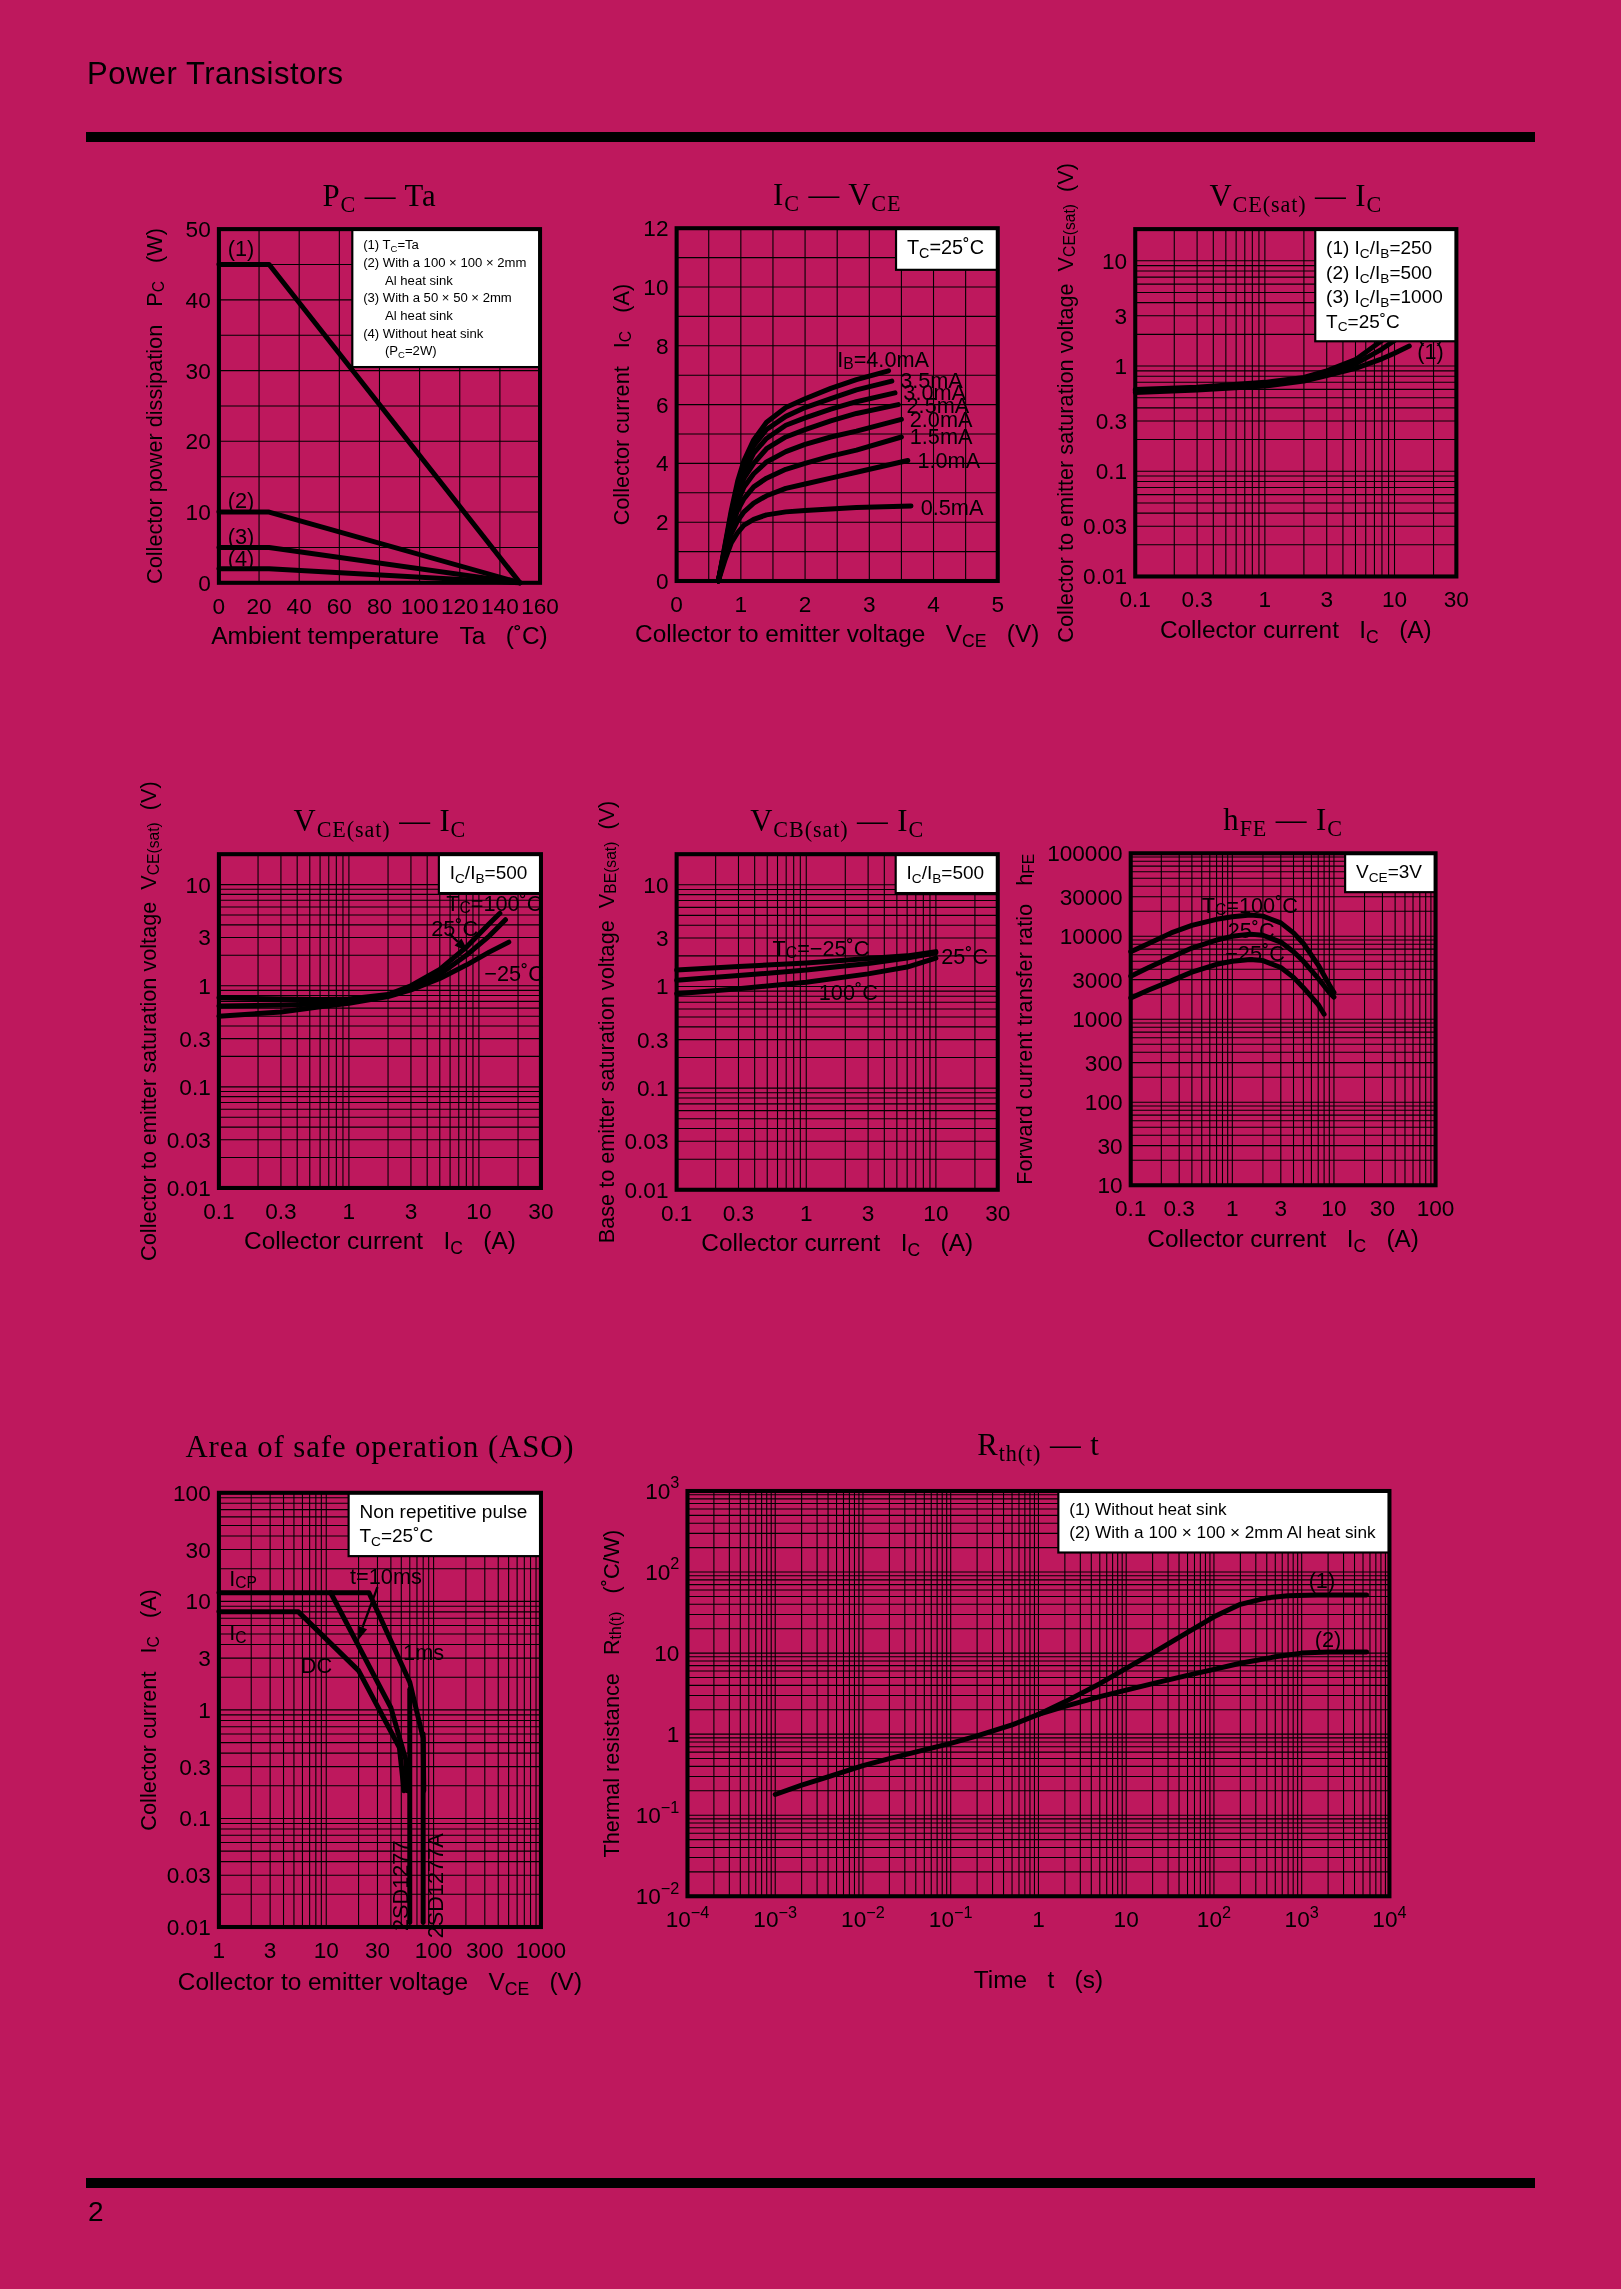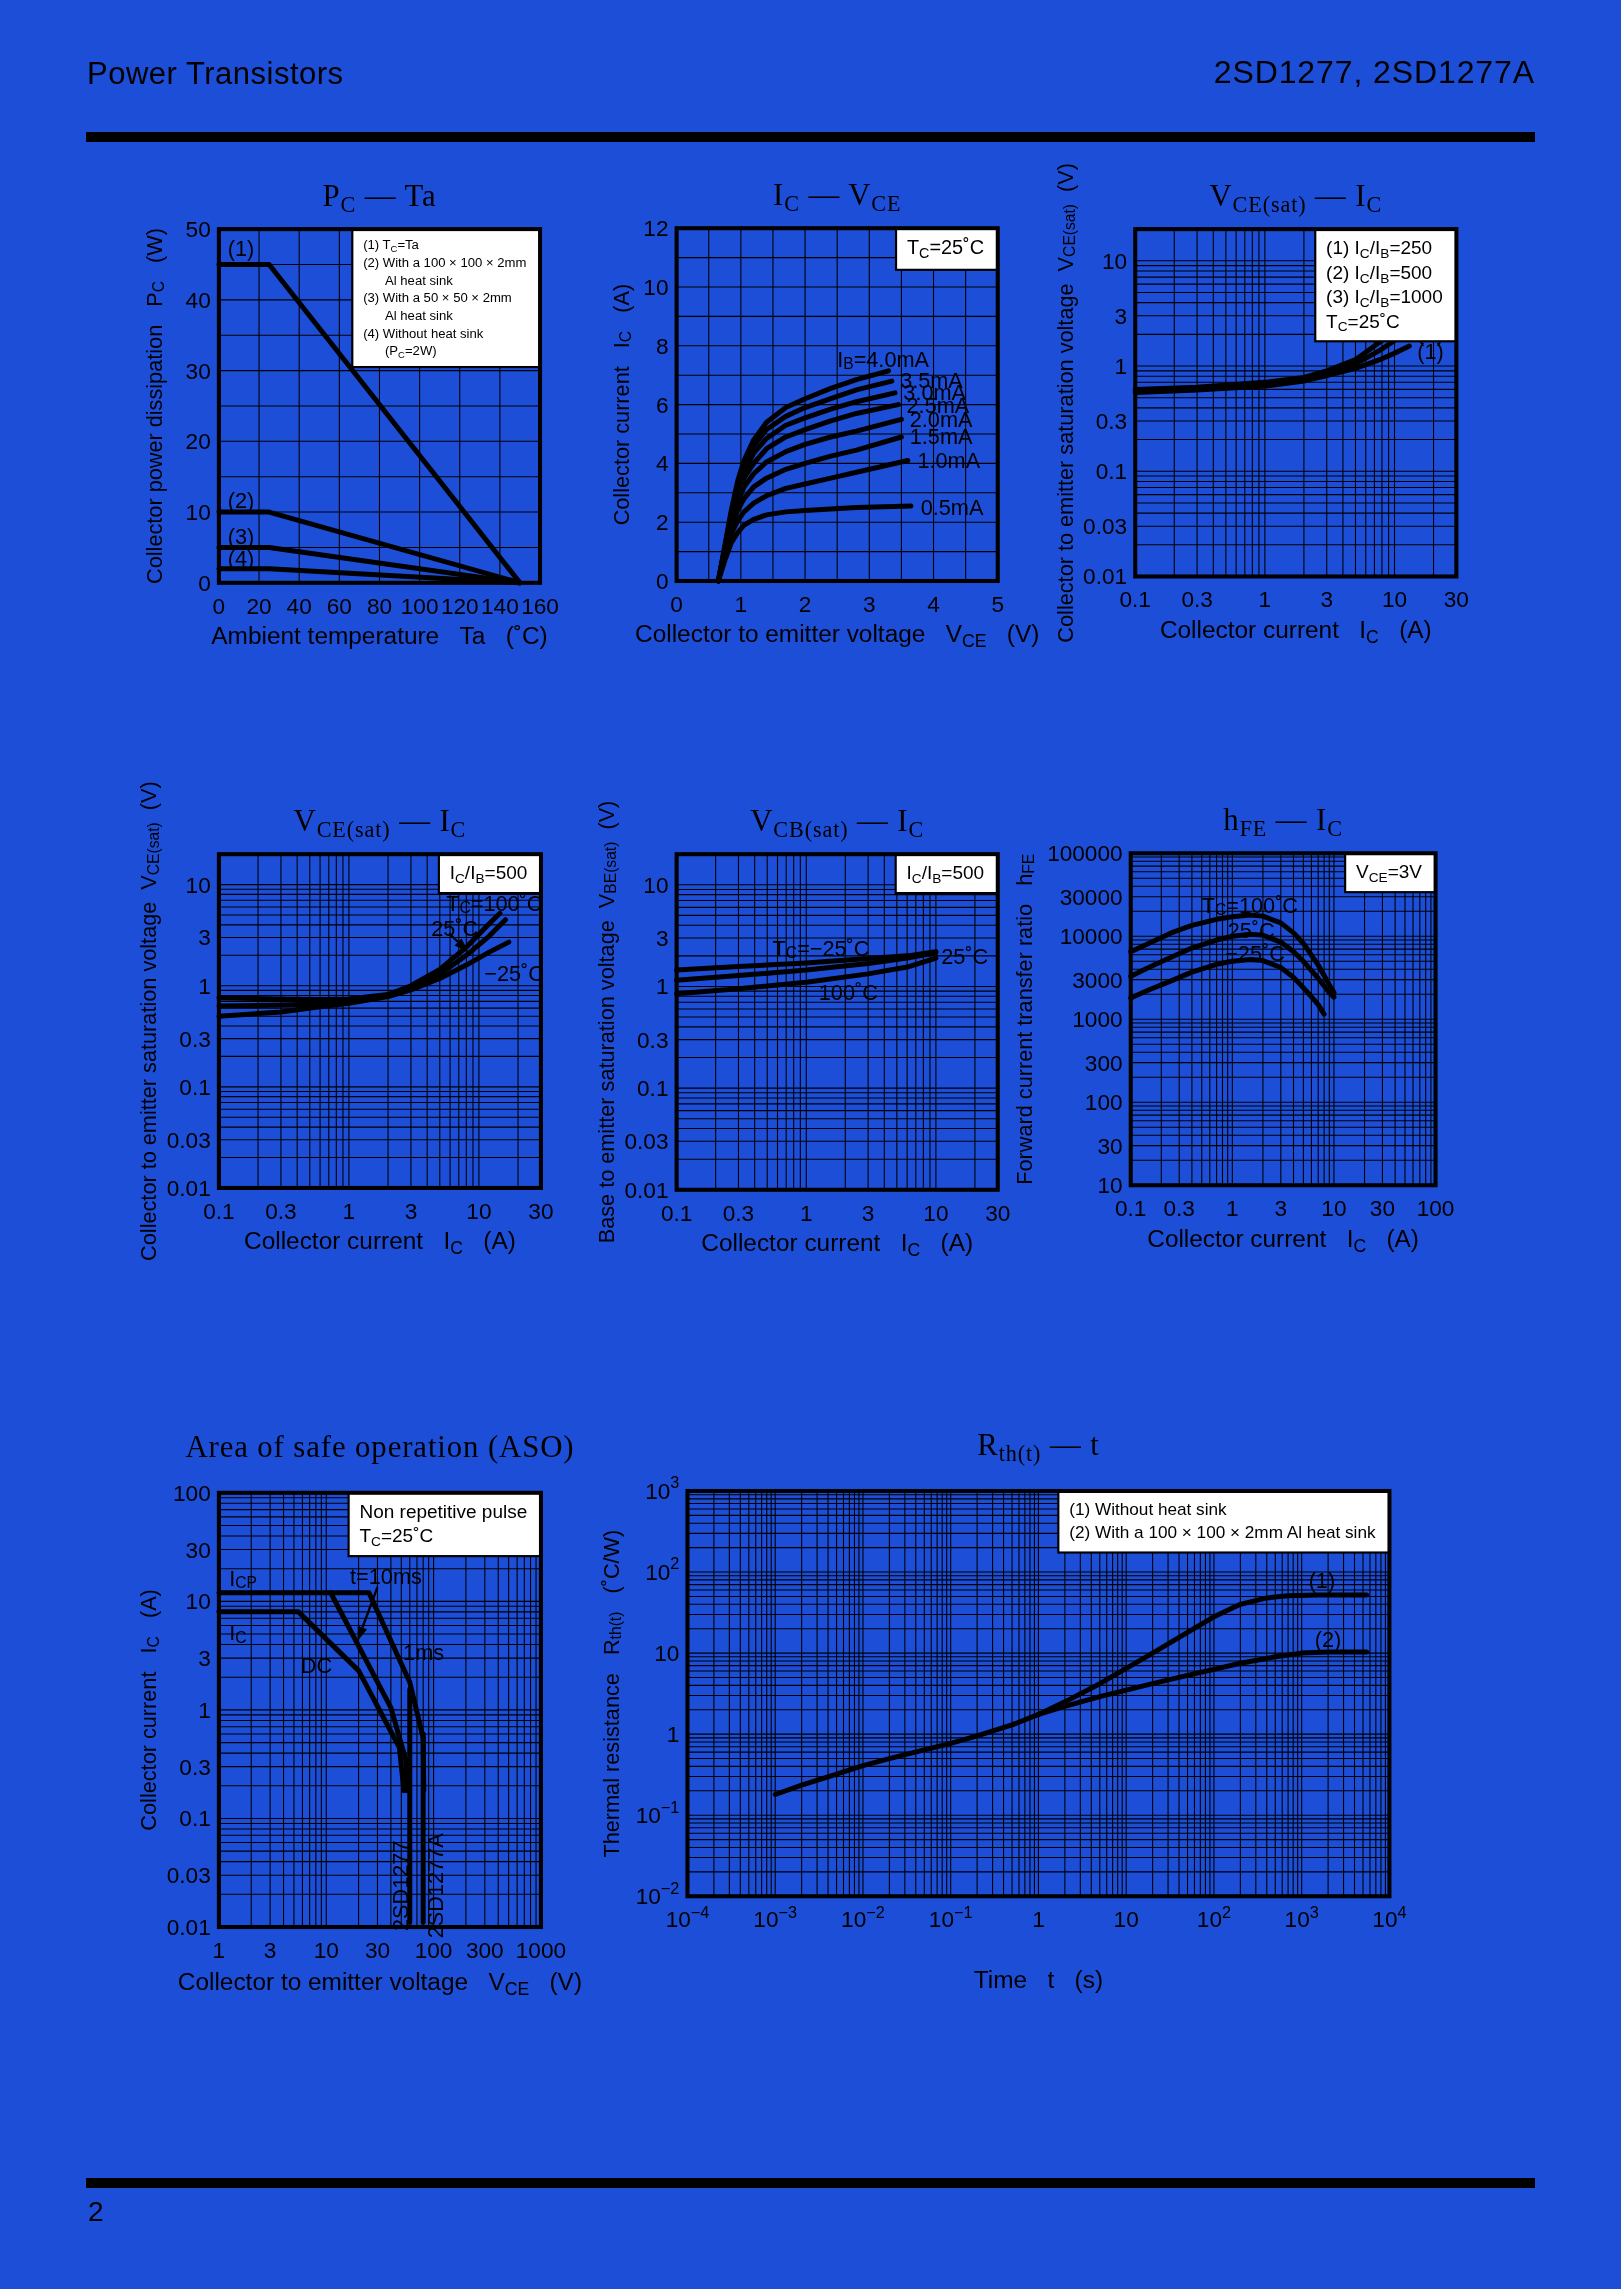--- a/index.html
+++ b/index.html
@@ -1,33 +1,32 @@
 <!DOCTYPE html>
 <html style="font-size:14.5px"><head>
 <meta charset="utf-8">
 <style>
   html,body{margin:0;padding:0;background:#e8e8e8;}
-  .page{position:relative;width:1621px;height:2290px;background:#1d4ed8;font-family:"Liberation Sans",sans-serif;color:#000;overflow:hidden;}
+  .page{position:relative;width:1621px;height:2290px;background:#be185d;font-family:"Liberation Sans",sans-serif;color:#000;overflow:hidden;}
   .abs{position:absolute;}
   .hdr-left{left:87px;top:56px;font-size:31px;letter-spacing:0.5px;}
   .hdr-right{left:86px;width:1449px;top:54px;font-size:32px;text-align:right;letter-spacing:0.9px;}
   .rule{left:86px;width:1449px;height:10px;background:#000;}
   .hdr-rule{top:132px;}
   .ftr-rule{top:2178px;}
   .pgnum{left:88px;top:2196px;font-size:28px;}
   .brand{left:86px;width:1449px;top:2193px;text-align:center;font-size:33px;font-weight:bold;letter-spacing:0px;}
   svg text{font-family:"Liberation Sans",sans-serif;fill:#000;}
   svg .serif{font-family:"Liberation Serif",serif;}
 </style>
 </head>
 <body>
 
 <div class="page">
   <div class="abs hdr-left">Power Transistors</div>
-  <div class="abs hdr-right">2SD1277, 2SD1277A</div>
   <div class="abs rule hdr-rule"></div>
   <svg id="charts-svg" class="abs" style="left:0;top:0;" width="1621" height="2290" viewBox="0 0 1792 2531">
       <g>
         <g stroke="#000000" stroke-width="1.2">
           <line x1="286.375" y1="253" x2="286.375" y2="644"></line>
           <line x1="330.75" y1="253" x2="330.75" y2="644"></line>
           <line x1="375.125" y1="253" x2="375.125" y2="644"></line>
           <line x1="419.5" y1="253" x2="419.5" y2="644"></line>
           <line x1="463.875" y1="253" x2="463.875" y2="644"></line>
           <line x1="508.25" y1="253" x2="508.25" y2="644"></line>

